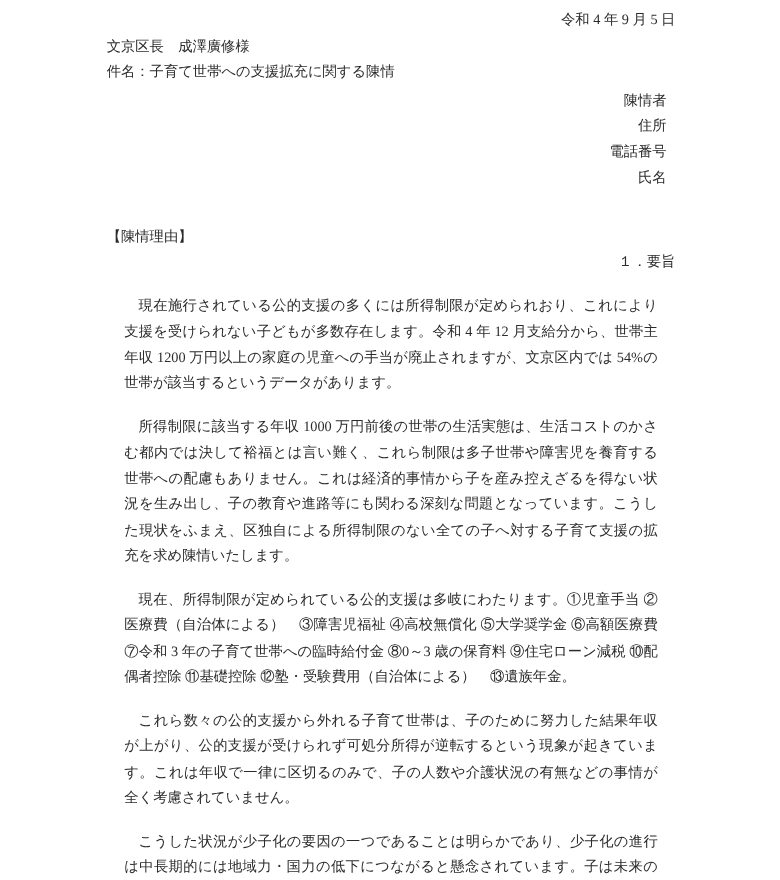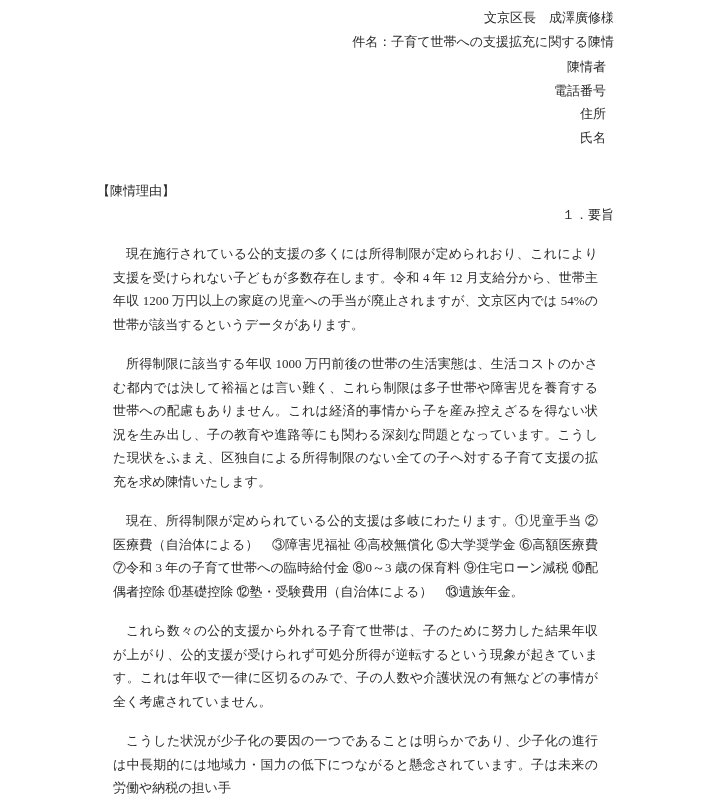--- a/index.html
+++ b/index.html
@@ -18,21 +18,21 @@
     padding: 6px 95px 0 97px;
     font-family: "Liberation Serif", "DejaVu Serif", serif;
     font-size: 13px;
     line-height: 23.5px;
     color: #2b2b2b;
   }
   .date-line {
     text-align: right;
   }
   .addressee-line, .subject-line {
-    text-align: right;
+    text-align: left;
     white-space: nowrap;
   }
   .petitioner-block {
     margin-top: 2px;
     padding-right: 8px;
     text-align: right;
   }
   .reason-heading {
     margin-top: 30px;
   }
@@ -46,29 +46,30 @@
     margin: 16px;
     text-align: justify;
     text-indent: 1em;
   }
 </style>
 </head>
 <body>
 
 <div class="page">
 
+  <div class="date-line">令和 4 年 9 月 5 日</div>
 
   <div class="addressee-line">文京区長　成澤廣修様</div>
 
   <div class="subject-line">件名：子育て世帯への支援拡充に関する陳情</div>
 
   <div class="petitioner-block">
     <div>陳情者</div>
+    <div>住所</div>
     <div>電話番号</div>
-    <div>住所</div>
     <div>氏名</div>
   </div>
 
   <div class="reason-heading">【陳情理由】</div>
 
   <div class="section-heading">１．要旨</div>
 
   <p class="body-paragraph">現在施行されている公的支援の多くには所得制限が定められおり、これにより支援を受けられない子どもが多数存在します。令和 4 年 12 月支給分から、世帯主年収 1200 万円以上の家庭の児童への手当が廃止されますが、文京区内では 54%の世帯が該当するというデータがあります。</p>
 
   <p class="body-paragraph">所得制限に該当する年収 1000 万円前後の世帯の生活実態は、生活コストのかさむ都内では決して裕福とは言い難く、これら制限は多子世帯や障害児を養育する世帯への配慮もありません。これは経済的事情から子を産み控えざるを得ない状況を生み出し、子の教育や進路等にも関わる深刻な問題となっています。こうした現状をふまえ、区独自による所得制限のない全ての子へ対する子育て支援の拡充を求め陳情いたします。</p>

